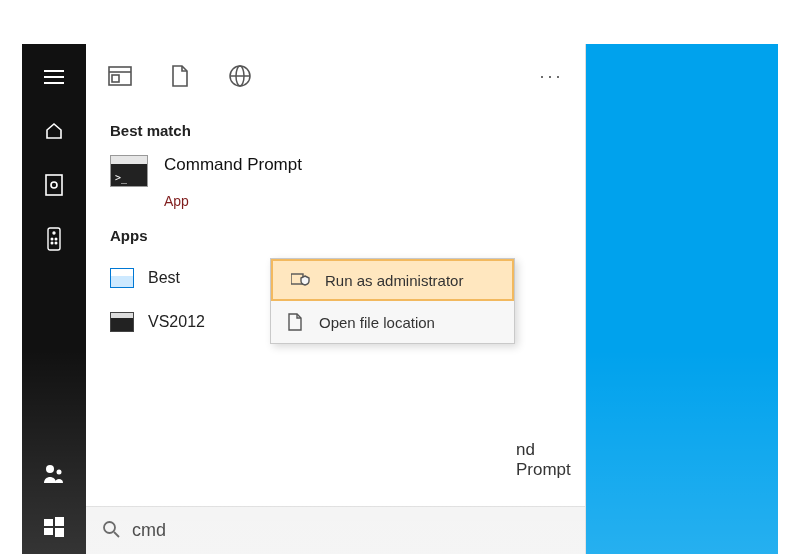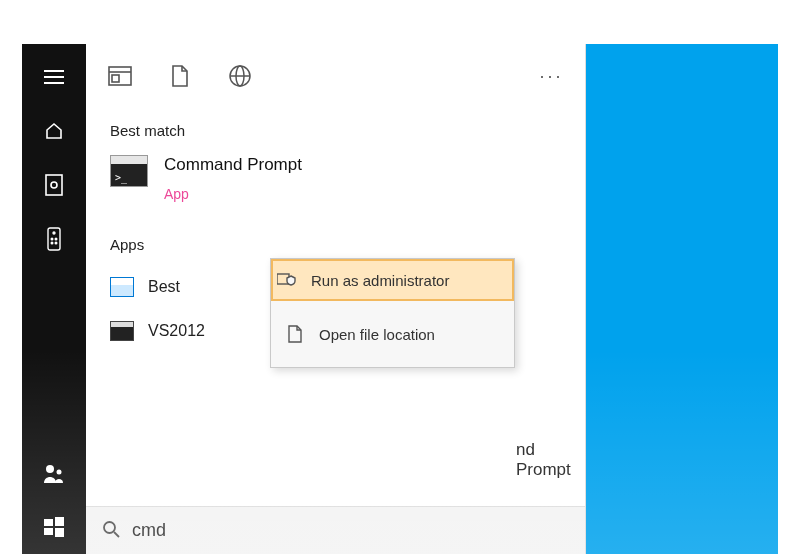--- a/index.html
+++ b/index.html
@@ -72,21 +72,21 @@
     .top-icon {
       width: 24px; height: 24px;
       display:flex; align-items:center; justify-content:center;
     }
     .panel-body {
       flex: 1;
       padding: 8px 0 0 24px;
       position: relative;
     }
     .section-head {
-      font-weight: 400;
+      font-weight: 700;
       font-size: 15px;
       color: #222;
       margin: 6px 0 12px 0;
     }
     .result-row {
       display: flex;
       align-items: flex-start;
       gap: 16px;
       padding: 4px 8px 6px 0;
     }
@@ -122,22 +122,22 @@
     }
     .app-icon-small.dark::before{
       content:""; position:absolute; top:0;left:0;right:0;height:5px;background:#ddd;
     }
     .result-title {
       font-size: 17px;
       color: #111;
     }
     .result-sub {
       font-size: 14px;
-      color: #ec4899;
-      margin-top: 11px;
+      color: #7f1d1d;
+      margin-top: 18px;
     }
     .list-row {
       display:flex;
       align-items:center;
       gap:14px;
       padding: 12px 0;
       font-size:16px;
       color:#222;
     }
     .search-bar {
@@ -164,29 +164,29 @@
       width: 245px;
       background:#f7f7f7;
       border:1px solid #c9c9c9;
       box-shadow: 3px 3px 8px rgba(0,0,0,0.15);
       z-index: 50;
     }
     .ctx-item {
       display:flex;
       align-items:center;
       gap:14px;
-      padding: 24px 14px;
+      padding: 12px 14px;
       font-size:15px;
       color:#333;
       cursor:pointer;
     }
     .ctx-item.hl {
       background:#ffe7bf;
       border:2px solid #f2b95f;
-      padding: 10px 4px;
+      padding: 10px 18px;
     }
     .ctx-icon { width:20px; height:18px; display:flex; align-items:center; justify-content:center;}
     .trail-text {
       position:absolute;
       left: 430px;
       top: 332px;
       font-size:17px;
       color:#222;
     }
   </style>
@@ -270,21 +270,21 @@
       <div class="section-head">Best match</div>
 
       <div class="result-row">
         <div class="app-icon-box cmd"></div>
         <div>
           <div class="result-title">Command Prompt</div>
           <div class="result-sub">App</div>
         </div>
       </div>
 
-      <div class="section-head" style="margin-top:28px">Apps</div>
+      <div class="section-head" style="margin-top:12px">Apps</div>
 
       <div class="list-row">
         <div class="app-icon-small blue"></div>
         <span>Best</span>
       </div>
 
       <div class="list-row">
         <div class="app-icon-small dark"></div>
         <span>VS2012</span>
       </div>

